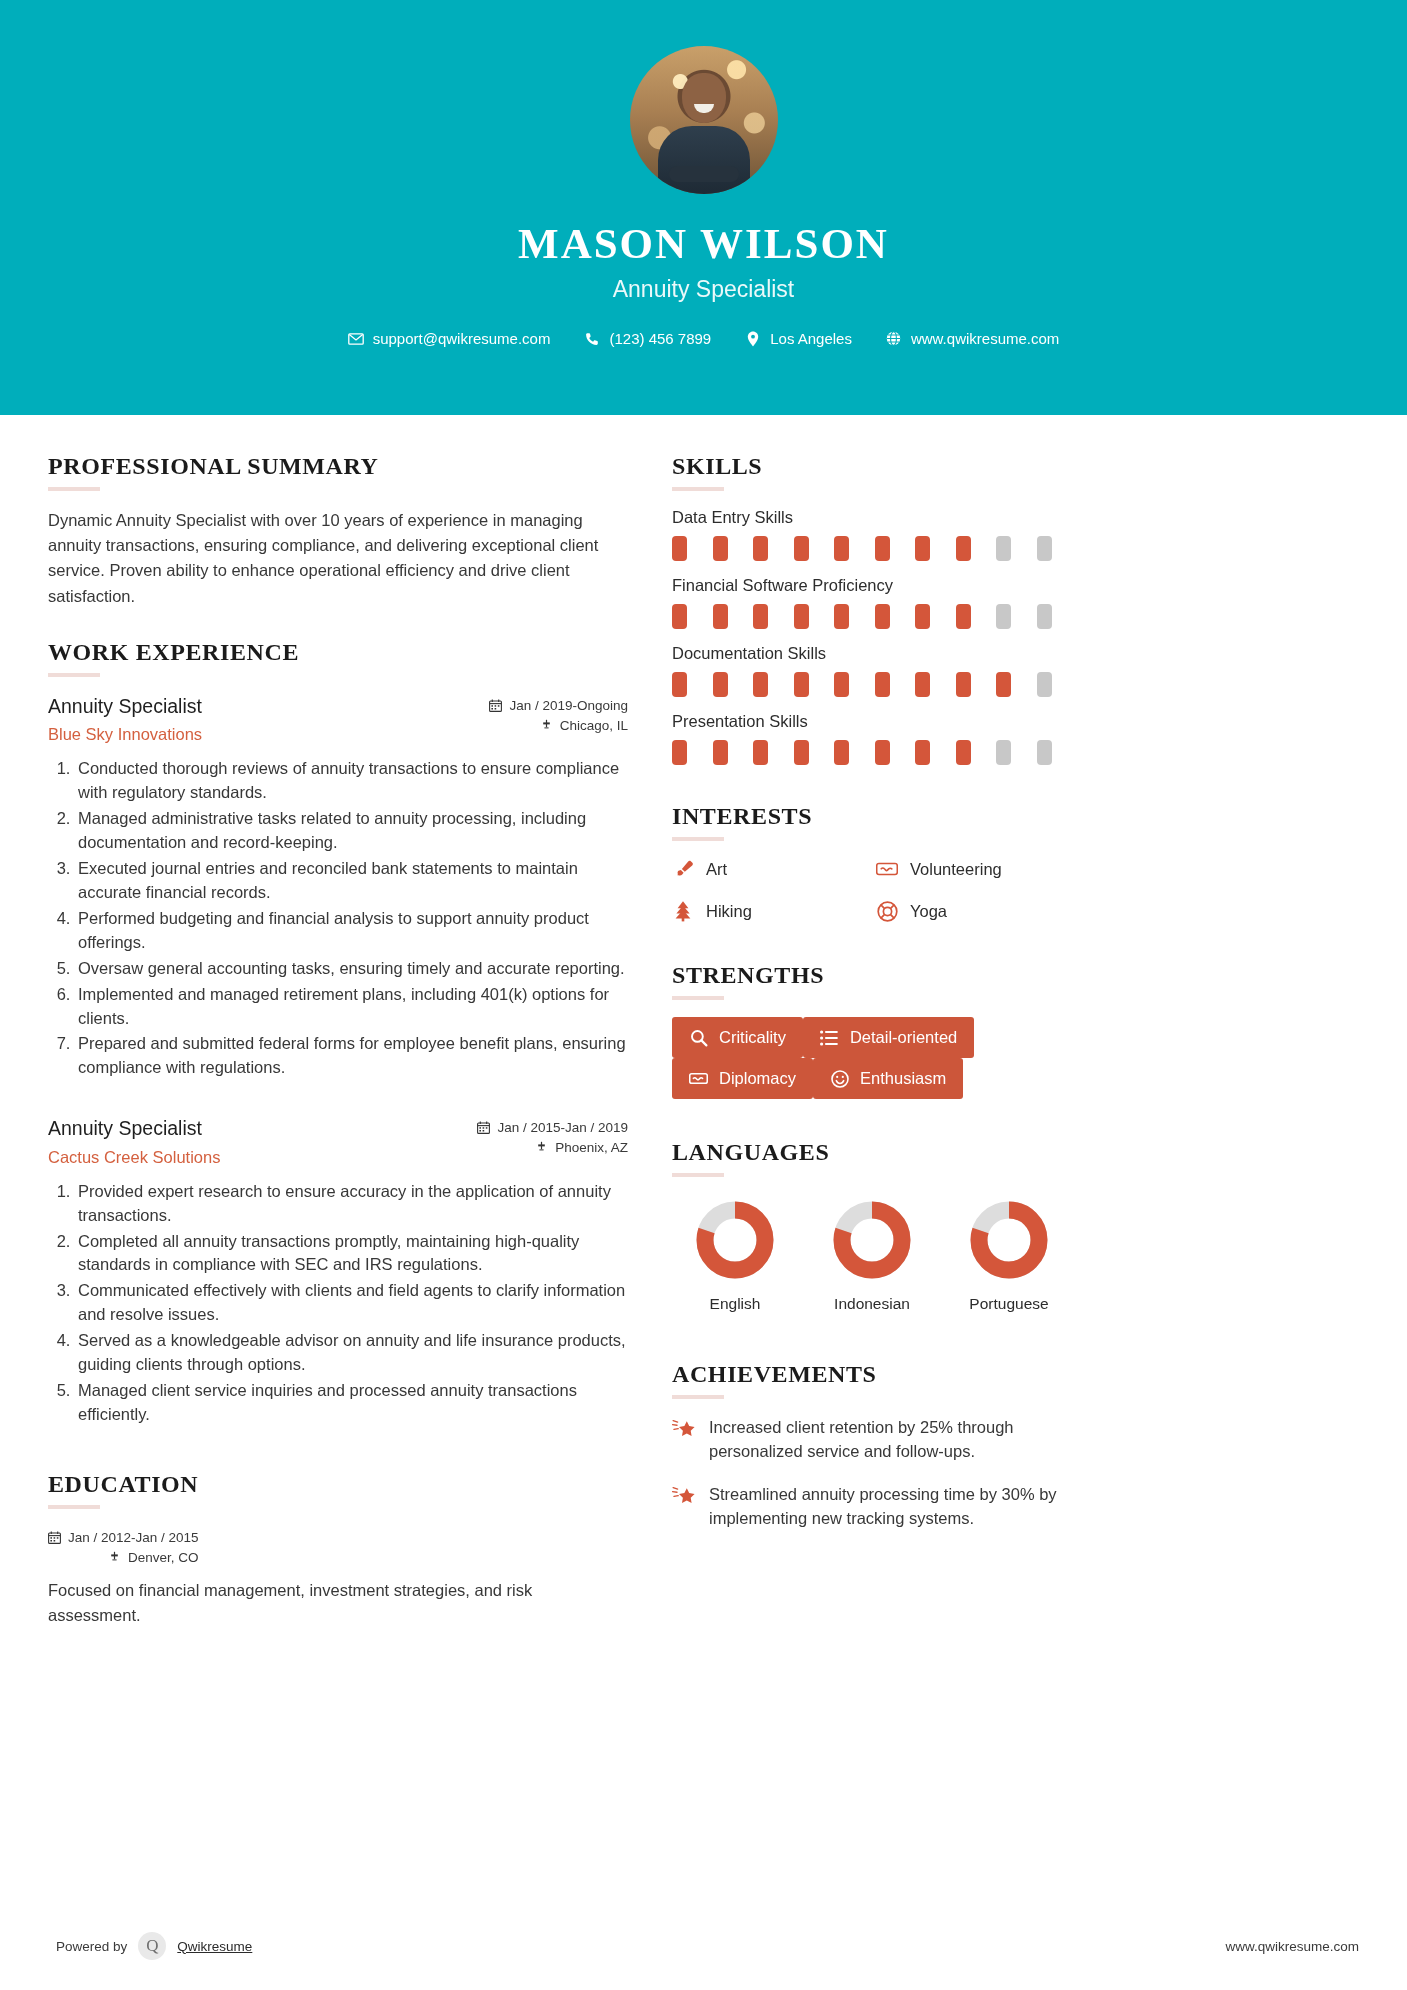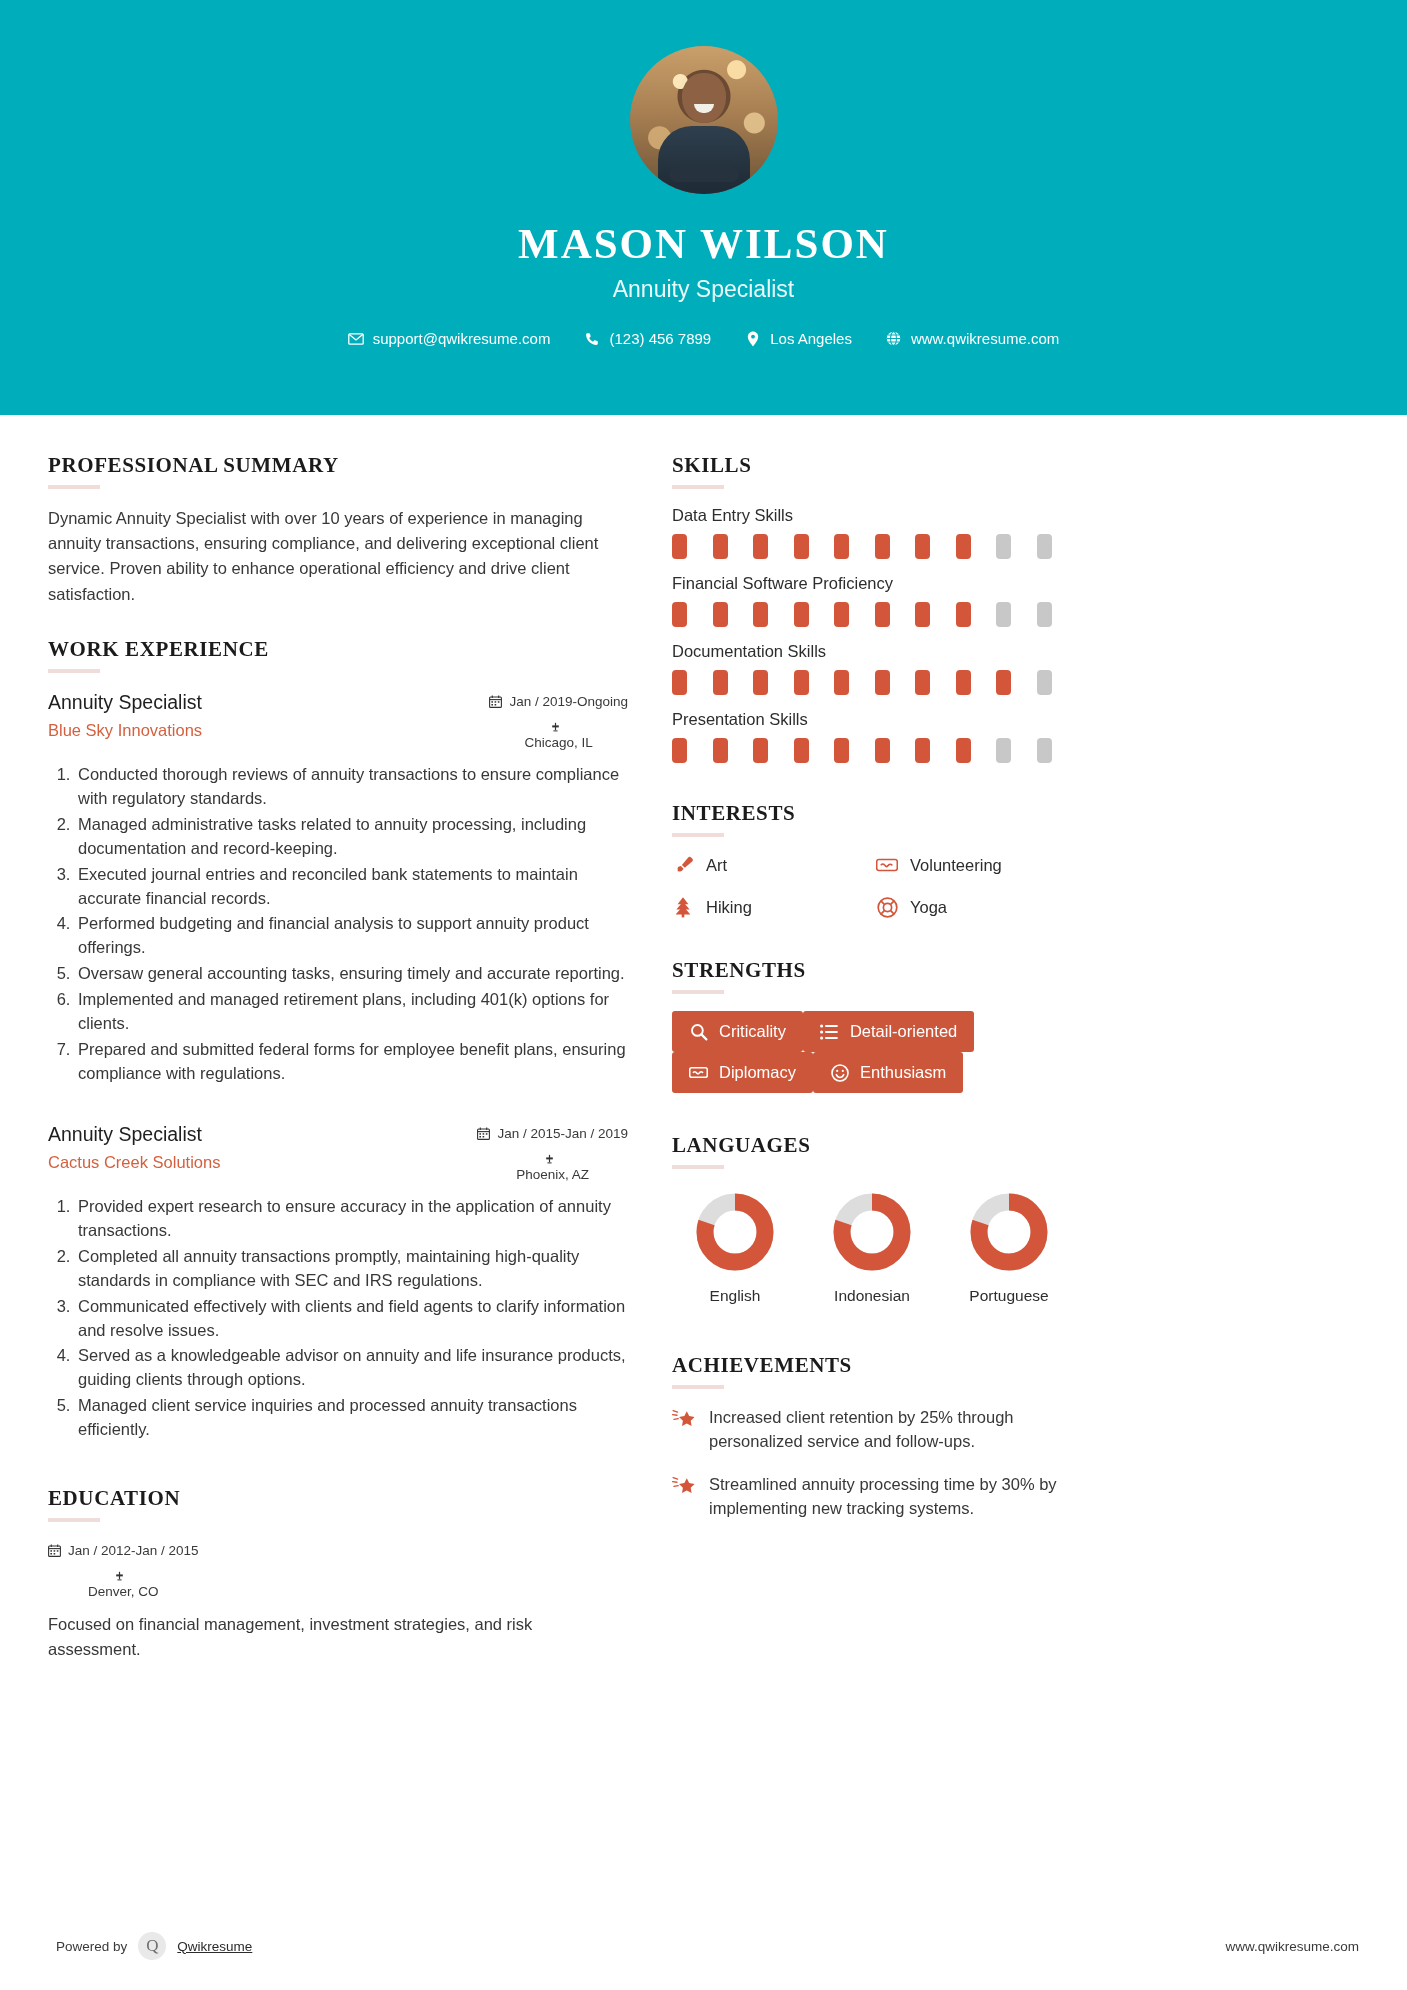--- a/index.html
+++ b/index.html
@@ -89,21 +89,21 @@
     padding: 38px 48px 0 48px;
     gap: 44px;
   }
   .col-left  { width: 580px; flex: none; }
   .col-right { width: 400px; flex: none; }
 
   
   .sec-title {
     font-family: "Liberation Serif", serif;
     font-weight: bold;
-    font-size: 21px;
+    font-size: 24px;
     letter-spacing: 0.6px;
     color: #1b1b1b;
     text-transform: uppercase;
   }
   .sec-rule {
     width: 52px; height: 4px;
     background: #f0dcd8;
     margin-top: 7px;
     margin-bottom: 17px;
   }
@@ -117,21 +117,21 @@
   }
 
   
   .entry { margin-bottom: 26px; }
   .entry-head { display: flex; justify-content: space-between; align-items: flex-start; }
   .entry-left { flex: 1 1 auto; padding-right: 12px; }
   .entry-right { flex: 0 0 auto; text-align: right; padding-top: 4px; }
   .job-title { font-size: 19.5px; color: #1f1f1f; font-weight: 400; line-height: 1.25; }
   .company { font-size: 16.5px; color: #d4603f; margin-top: 7px; }
   .meta-line { display:flex; align-items:center; justify-content:flex-end; font-size: 13.5px; color: #3a3a3a; white-space: nowrap; }
-  .meta-line + .meta-line { margin-top: 13px; flex-direction: column; }
+  .meta-line + .meta-line { margin-top: 5px; }
   .meta-line .mi { width: 13px; height: 13px; margin-right: 7px; display:inline-flex; align-items:center; justify-content:center; }
 
   ol.bullets { margin: 13px 0 0 0; padding-left: 27px; }
   ol.bullets li {
     font-size: 16.5px;
     line-height: 1.45;
     color: #383838;
     margin-bottom: 2px;
     padding-left: 3px;
   }

